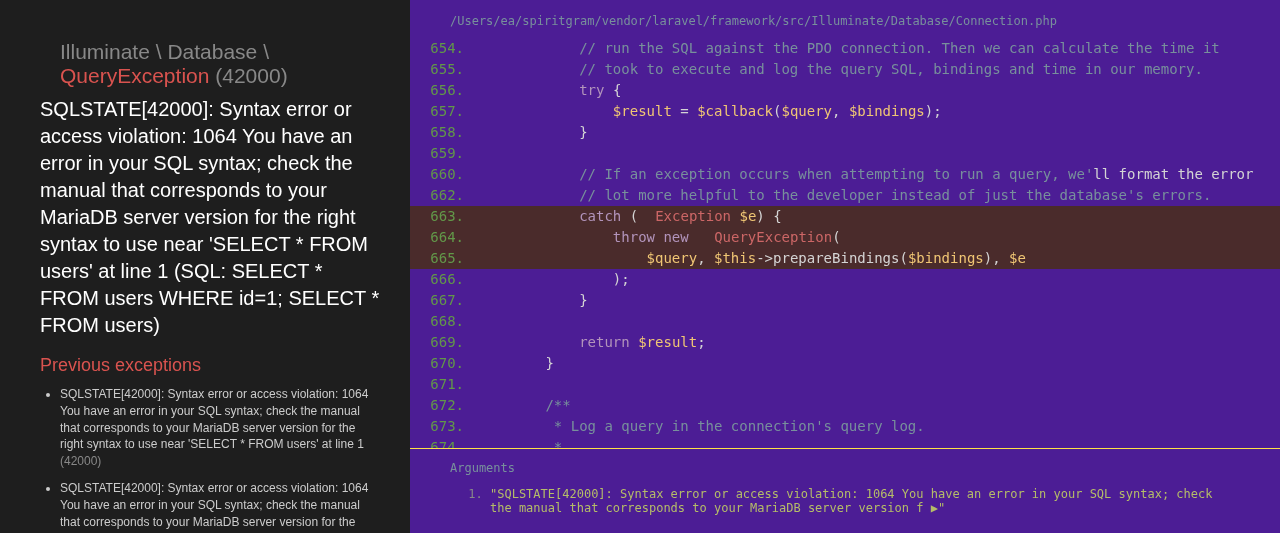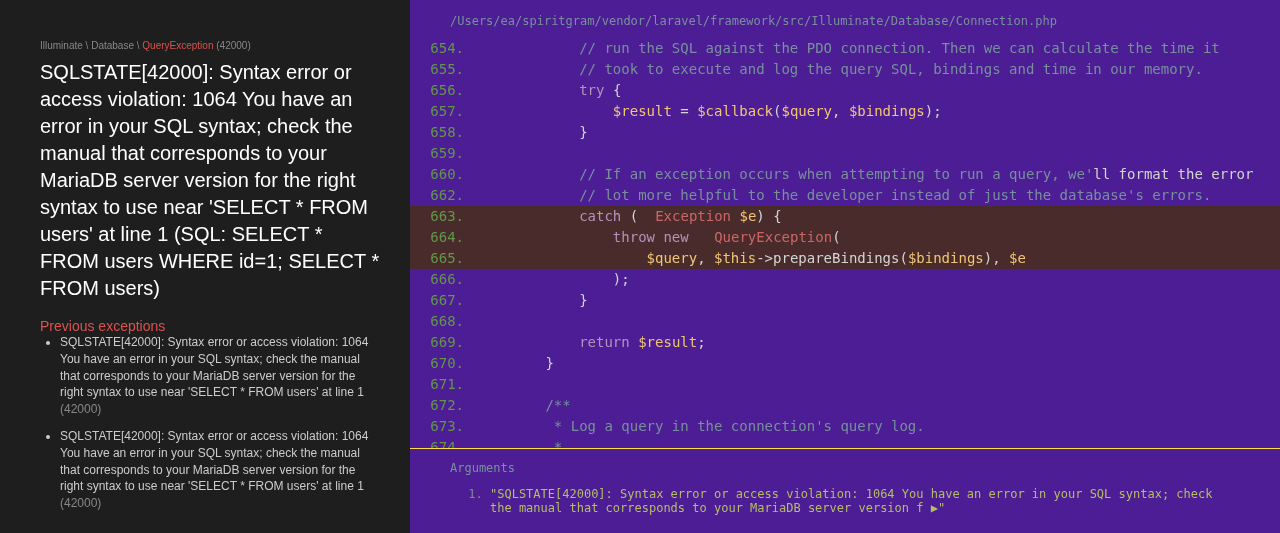--- a/index.html
+++ b/index.html
@@ -13,36 +13,38 @@
       overflow: hidden;
       display: flex;
     }
     .left-panel {
       width: 410px;
       padding: 40px 30px 20px 40px;
       background: #1e1e1e;
       overflow-y: auto;
     }
     .breadcrumb {
-      font-size: 10px;
+      font-size: 21px;
       color: #888;
       margin-bottom: 8px;
+      margin-left: 20px;
     }
     .breadcrumb .exc-name { color: #d9534f; }
     .breadcrumb .code { color: #888; }
     .error-title {
       font-size: 20px;
       font-weight: 400;
       color: #fff;
       line-height: 1.35;
       margin-bottom: 16px;
     }
     .prev-heading {
       color: #d9534f;
-      font-size: 14px;
+      font-size: 18px;
+      margin-bottom: 10px;
     }
     .prev-list {
       list-style: disc;
       padding-left: 20px;
       margin-bottom: 18px;
     }
     .prev-list li {
       font-size: 12px;
       color: #ccc;
       line-height: 1.4;

